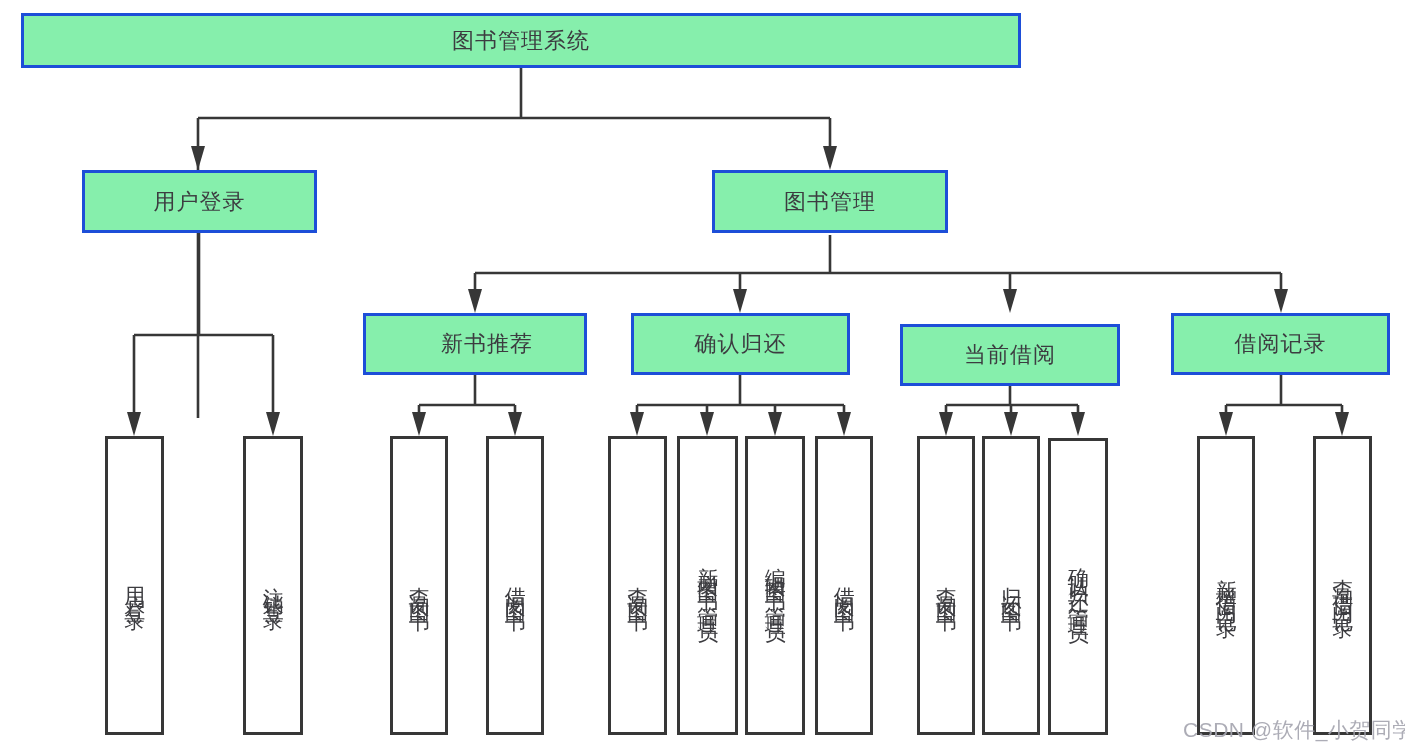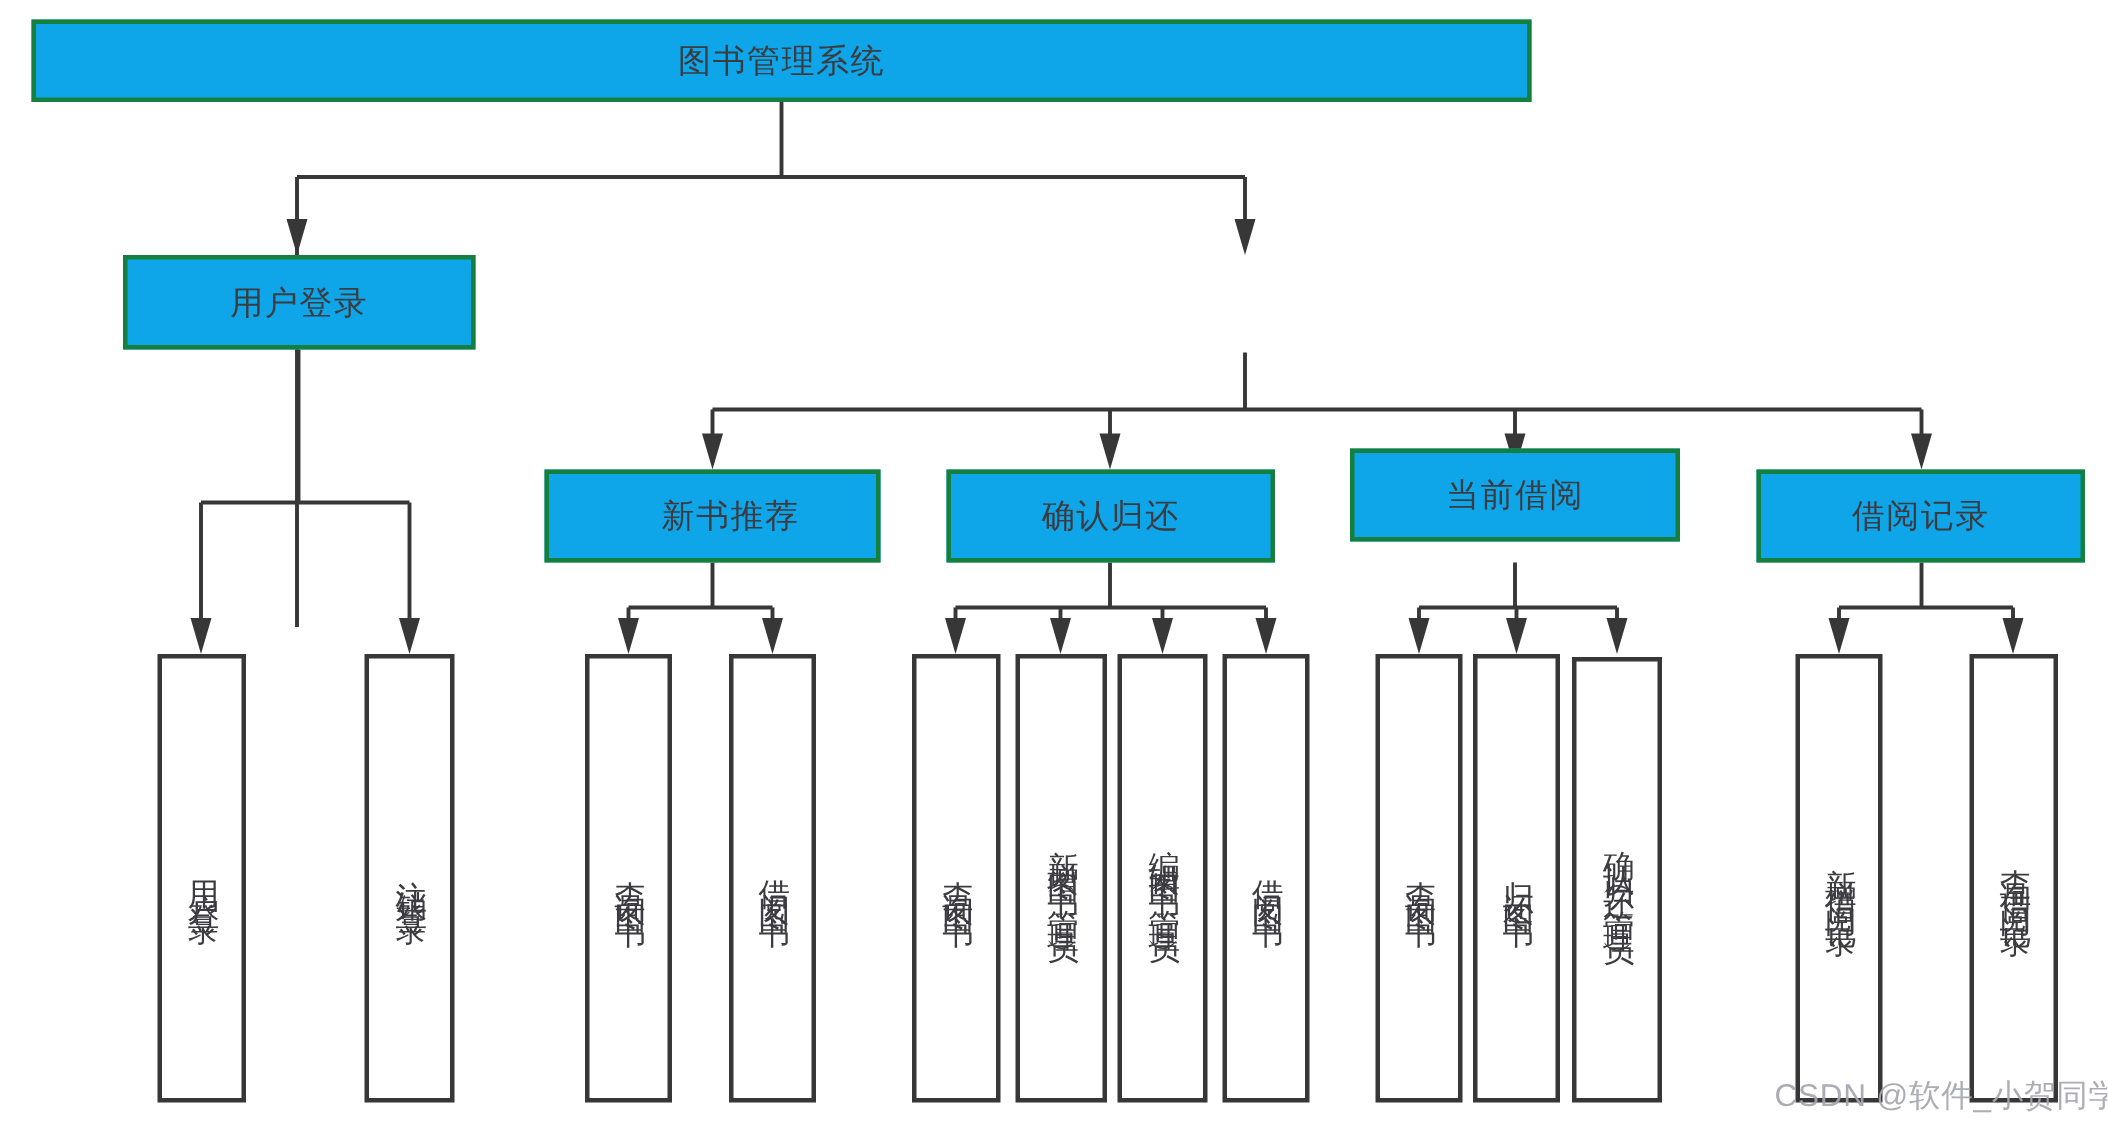--- a/index.html
+++ b/index.html
@@ -18,22 +18,22 @@
   .connectors {
     position: absolute;
     left: 0;
     top: 0;
     width: 1405px;
     height: 747px;
   }
   .node {
     position: absolute;
     box-sizing: border-box;
-    border: 3px solid #15803d;
-    background: #0ea5e9;
+    border: 3px solid #1d4ed8;
+    background: #86efac;
     display: flex;
     align-items: center;
     justify-content: center;
     color: #3c3c40;
     font-size: 22px;
     letter-spacing: 1px;
   }
   .leaf {
     position: absolute;
     box-sizing: border-box;
@@ -104,24 +104,25 @@
       <polygon points="1004,412 1018,412 1011,436"></polygon>
       <polygon points="1071,412 1085,412 1078,436"></polygon>
       <polygon points="1219,412 1233,412 1226,436"></polygon>
       <polygon points="1335,412 1349,412 1342,436"></polygon>
     </g>
   </svg>
 
   <div class="node" style="left:21px; top:13px; width:1000px; height:55px;">图书管理系统</div>
 
   <div class="node" style="left:82px; top:170px; width:235px; height:63px;">用户登录</div>
+  <div class="node" style="left:712px; top:170px; width:236px; height:63px;">图书管理</div>
 
   <div class="node" style="left:363px; top:313px; width:224px; height:62px;padding-left:24px;">新书推荐</div>
   <div class="node" style="left:631px; top:313px; width:219px; height:62px;">确认归还</div>
-  <div class="node" style="left:900px; top:299px; width:220px; height:62px;">当前借阅</div>
+  <div class="node" style="left:900px; top:324px; width:220px; height:62px;">当前借阅</div>
   <div class="node" style="left:1171px; top:313px; width:219px; height:62px;">借阅记录</div>
 
   <div class="leaf" style="left:105px; top:436px; width:59px; height:299px;">
     <span class="vtext">用户登录</span>
   </div>
   <div class="leaf" style="left:243px; top:436px; width:60px; height:299px;">
     <span class="vtext">注销登录</span>
   </div>
 
   <div class="leaf" style="left:390px; top:436px; width:58px; height:299px;">

